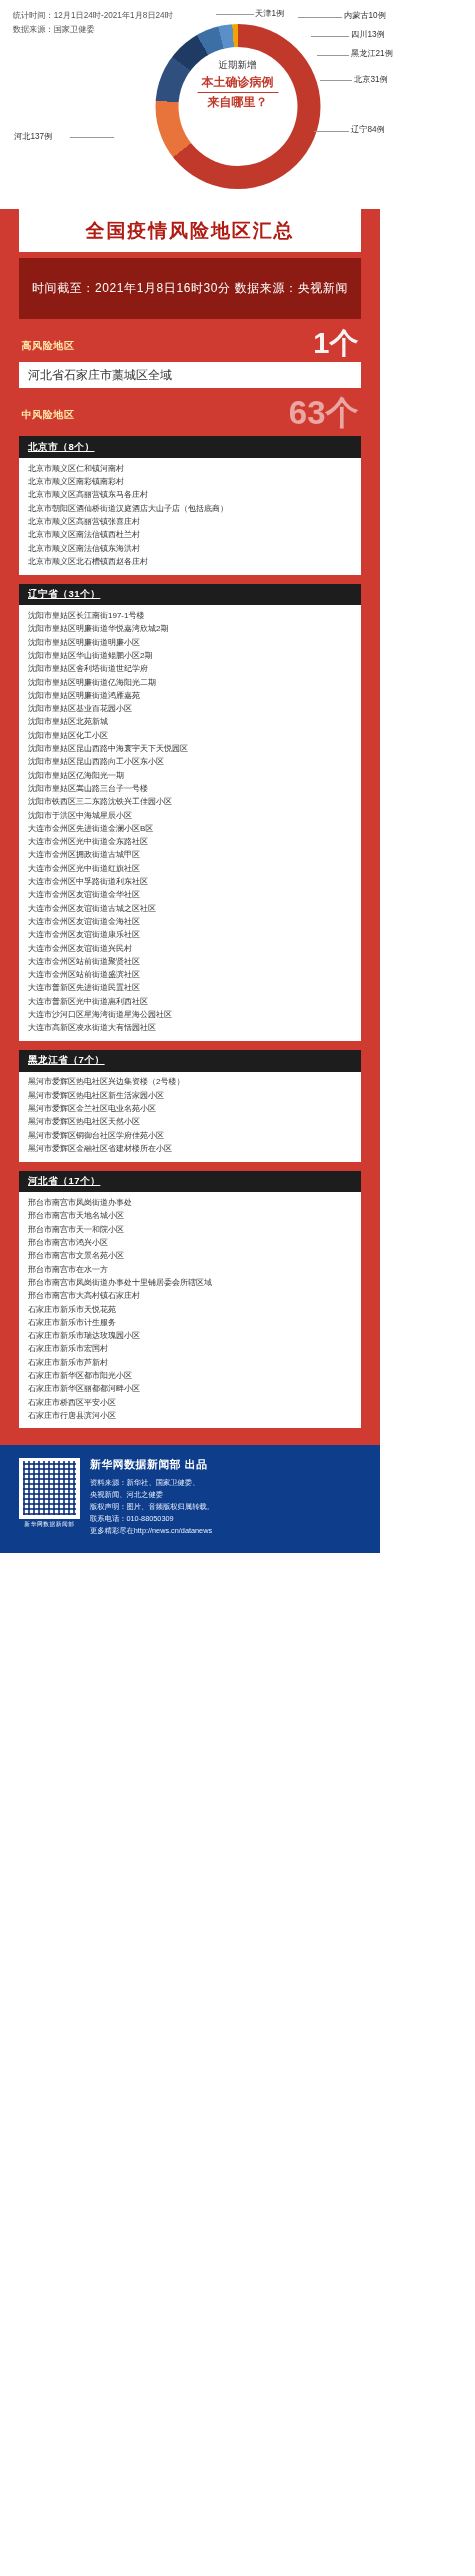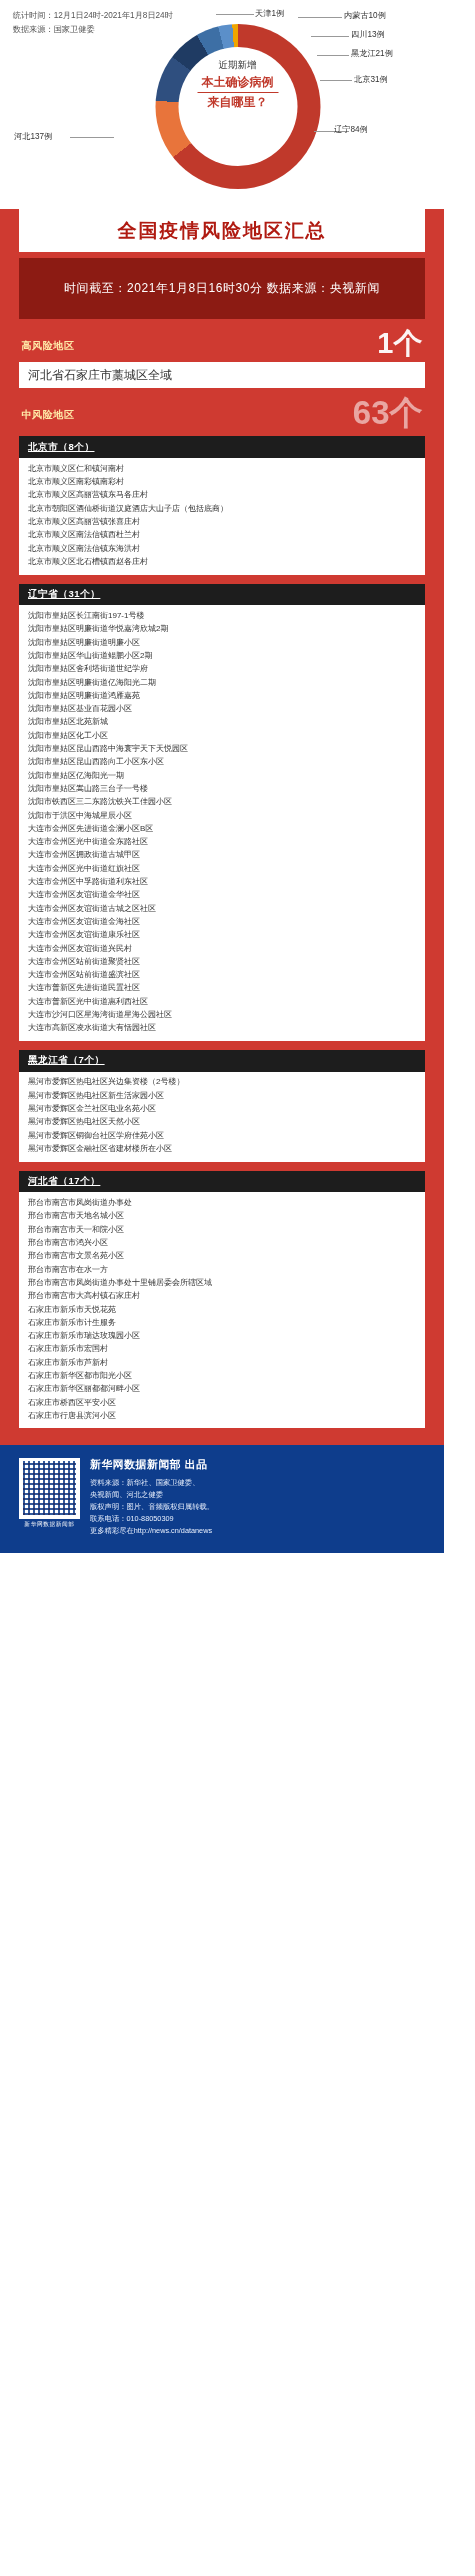--- a/index.html
+++ b/index.html
@@ -4,21 +4,21 @@
 <style>
   * { box-sizing: border-box; }
   html, body { margin: 0; padding: 0; }
   body {
     width: 476px;
     font-family: "Liberation Sans", sans-serif;
     background: #ffffff;
     color: #333;
   }
   .page {
-    width: 444px;
+    width: 380px;
     position: relative;
     background: #ffffff;
   }
 
   
   .top-section {
     position: relative;
     width: 476px;
     height: 209px;
     background: #ffffff;
@@ -250,21 +250,21 @@
     <div class="leader" style="left:311px;top:36px;width:38px;"></div>
     <div class="label" style="left:351px;top:29px;">四川13例</div>
 
     <div class="leader" style="left:317px;top:55px;width:32px;"></div>
     <div class="label" style="left:351px;top:48px;">黑龙江21例</div>
 
     <div class="leader" style="left:320px;top:80px;width:32px;"></div>
     <div class="label" style="left:354px;top:74px;">北京31例</div>
 
     <div class="leader" style="left:314px;top:131px;width:35px;"></div>
-    <div class="label" style="left:334px;top:124px;">辽宁84例</div>
+    <div class="label" style="left:351px;top:124px;">辽宁84例</div>
 
     <div class="leader" style="left:70px;top:137px;width:44px;"></div>
     <div class="label" style="left:14px;top:131px;">河北137例</div>
 
     <div class="leader" style="left:216px;top:14px;width:38px;"></div>
     <div class="label" style="left:255px;top:7.6px;">天津1例</div>
   </div>
 
   <div class="body-red">
 

